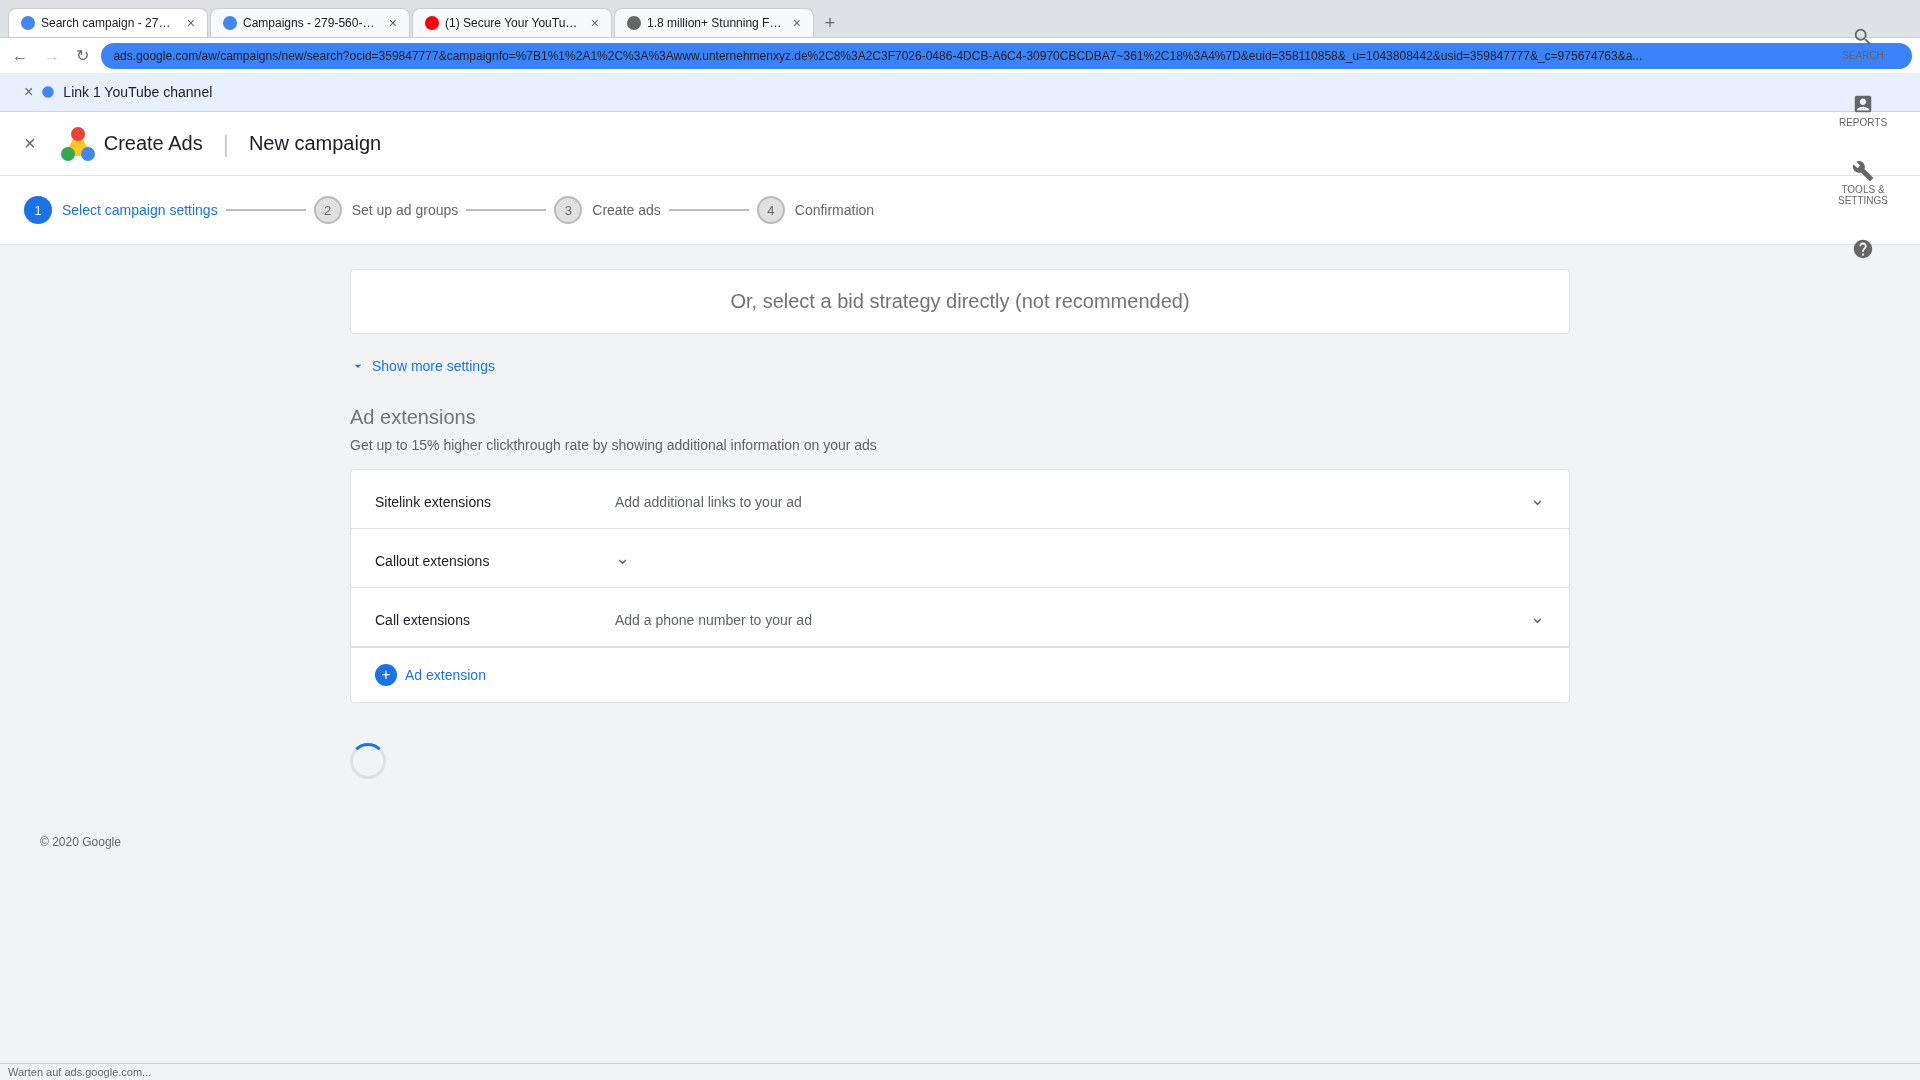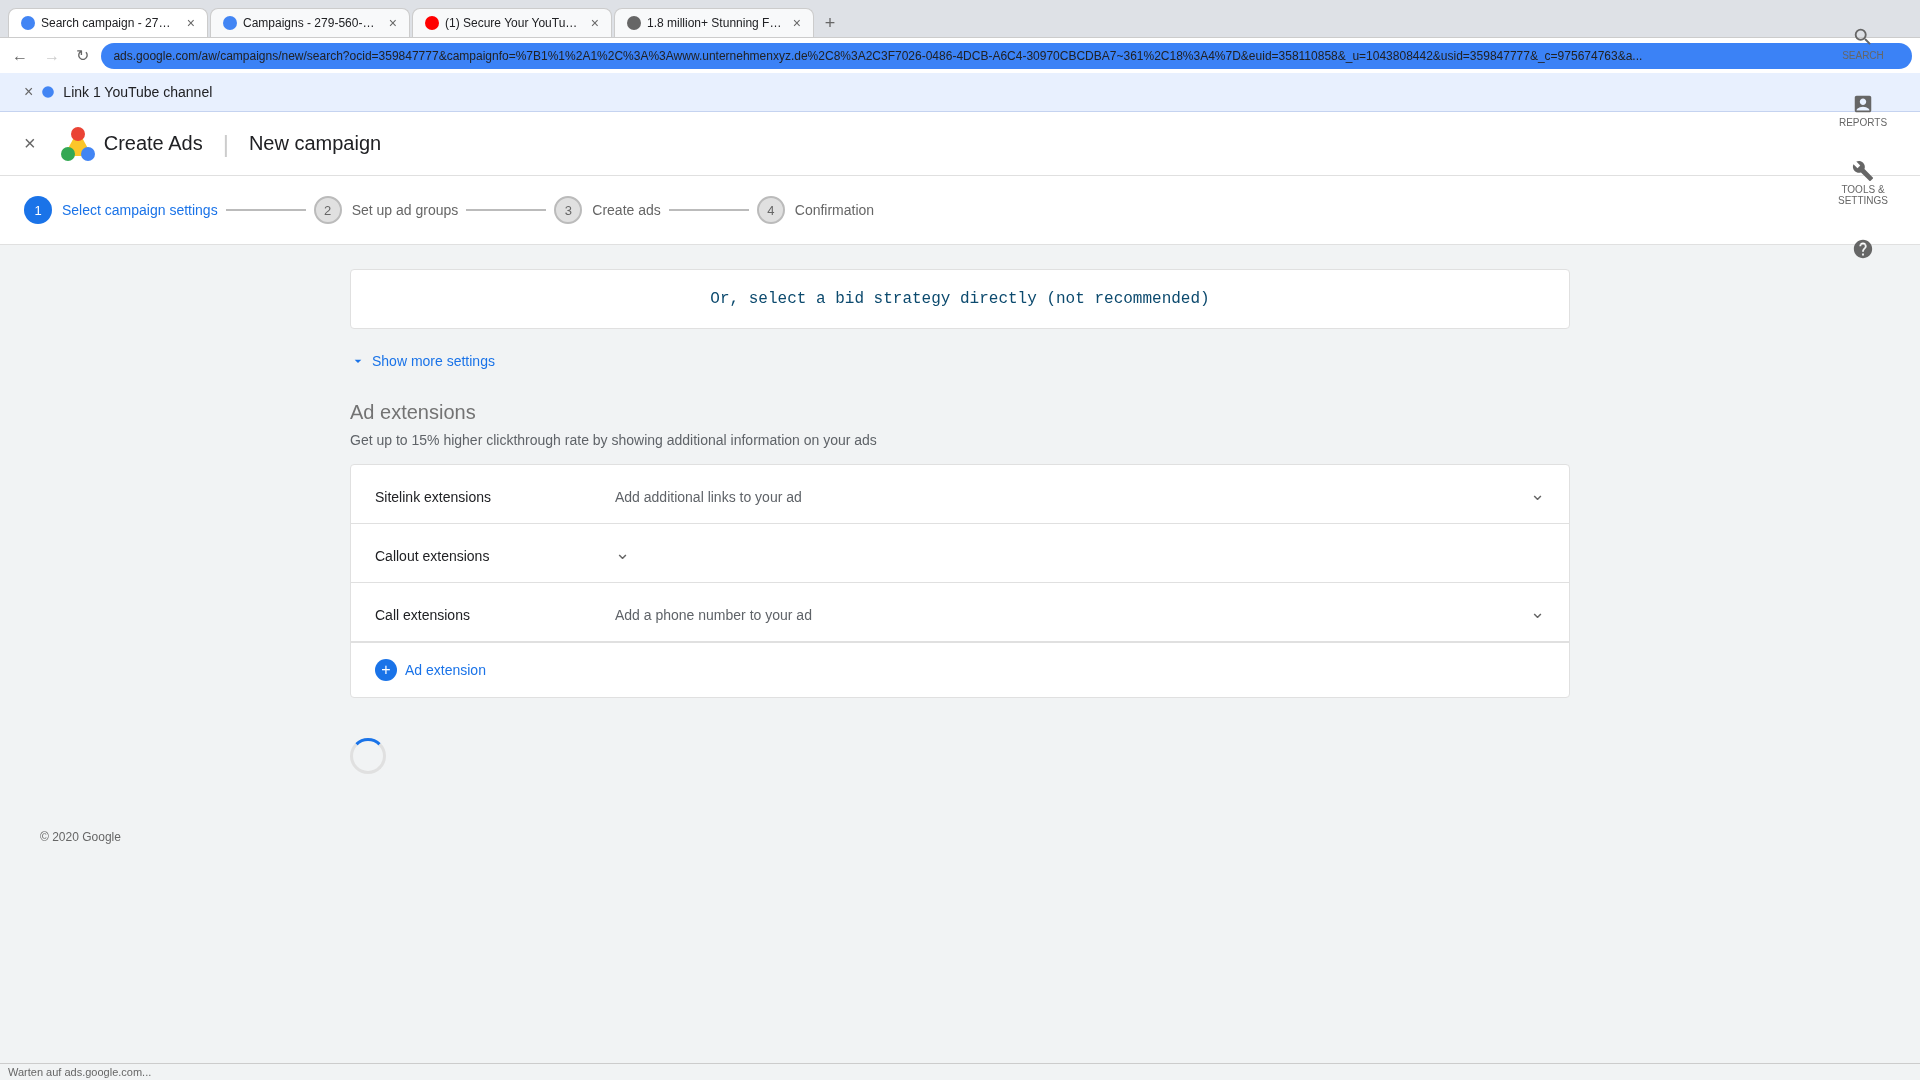--- a/index.html
+++ b/index.html
@@ -51,21 +51,21 @@
     .step-label { font-size: 14px; }
     .step-label.active { color: #1a73e8; font-weight: 500; }
     .step-label.inactive { color: #666; }
     .step-connector { width: 80px; height: 2px; background: #bbb; margin: 0 8px; }
 
     
     .main-content { max-width: 1300px; margin: 0 auto; padding: 24px 40px; }
 
     
     .bid-strategy-section { background: #ffffff; border: 1px solid #e0e0e0; border-radius: 4px; padding: 20px 24px; margin-bottom: 24px; text-align: center; }
-    .bid-strategy-link { color: #0c4a6e; text-decoration: none; font-size: 16px; font-family: Liberation Mono, monospace; }
+    .bid-strategy-link { color: #737373; text-decoration: none; font-size: 20px; }
 
     
     .show-more-settings { display: flex; align-items: center; gap: 6px; cursor: pointer; color: #1a73e8; font-size: 14px; margin-bottom: 32px; width: fit-content; }
     .show-more-settings svg { fill: #1a73e8; width: 16px; height: 16px; }
 
     
     .section-title { font-size: 20px; color: #737373; font-weight: 400; margin-bottom: 8px; }
     .section-subtitle { font-size: 14px; color: #5f6368; margin-bottom: 16px; }
 
     .extensions-card { background: #ffffff; border: 1px solid #e0e0e0; border-radius: 4px; overflow: hidden; margin-bottom: 24px; }

